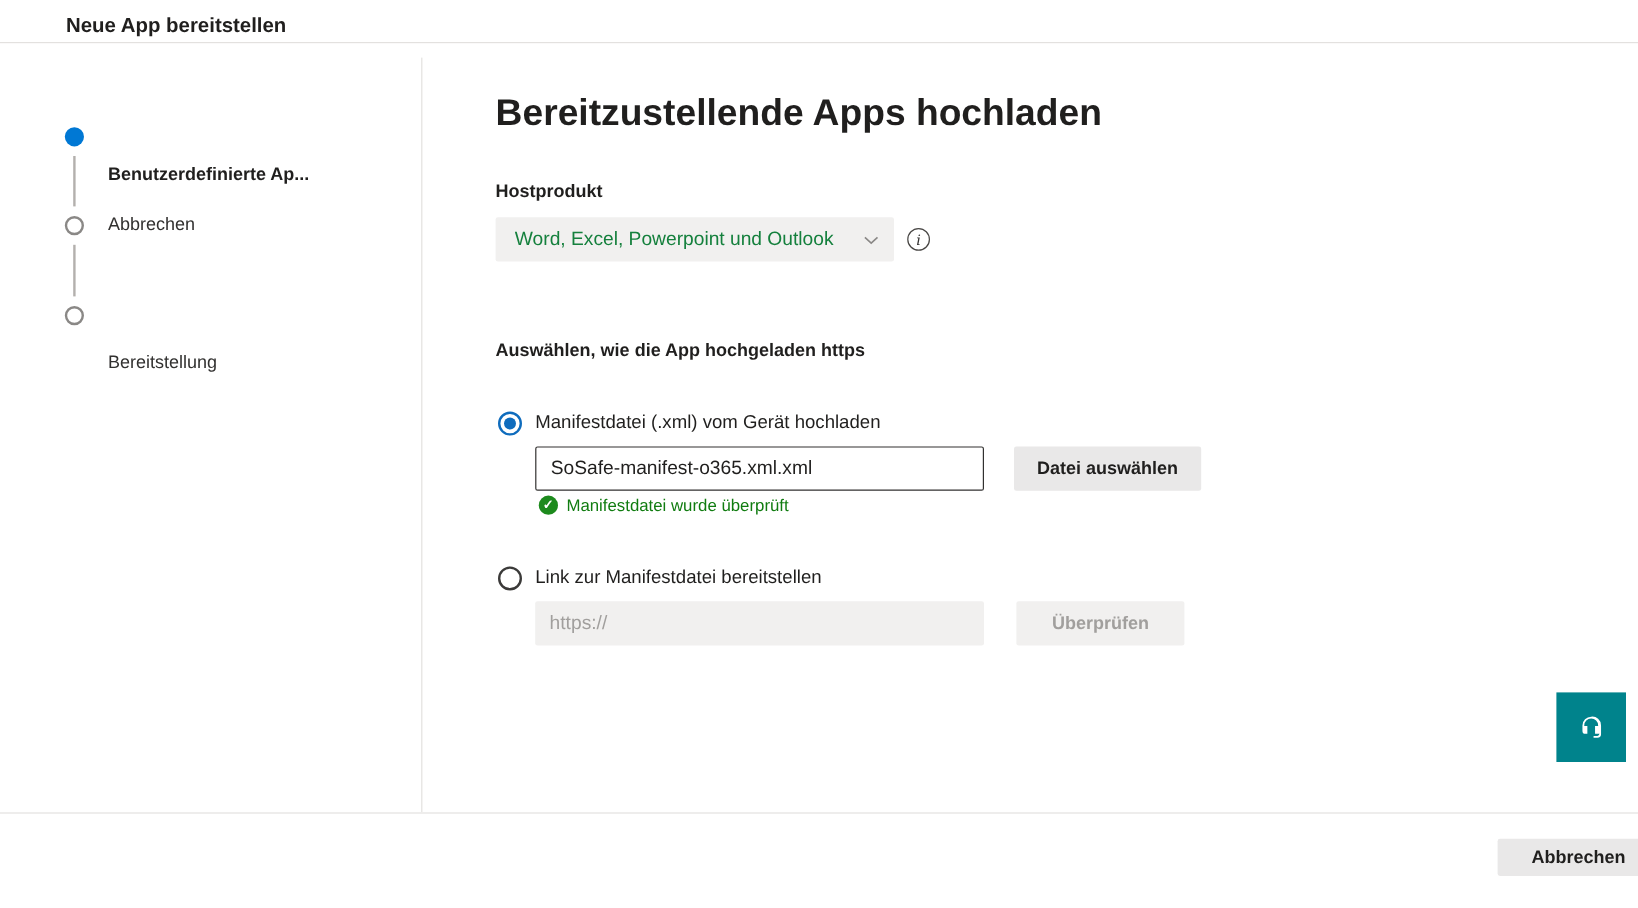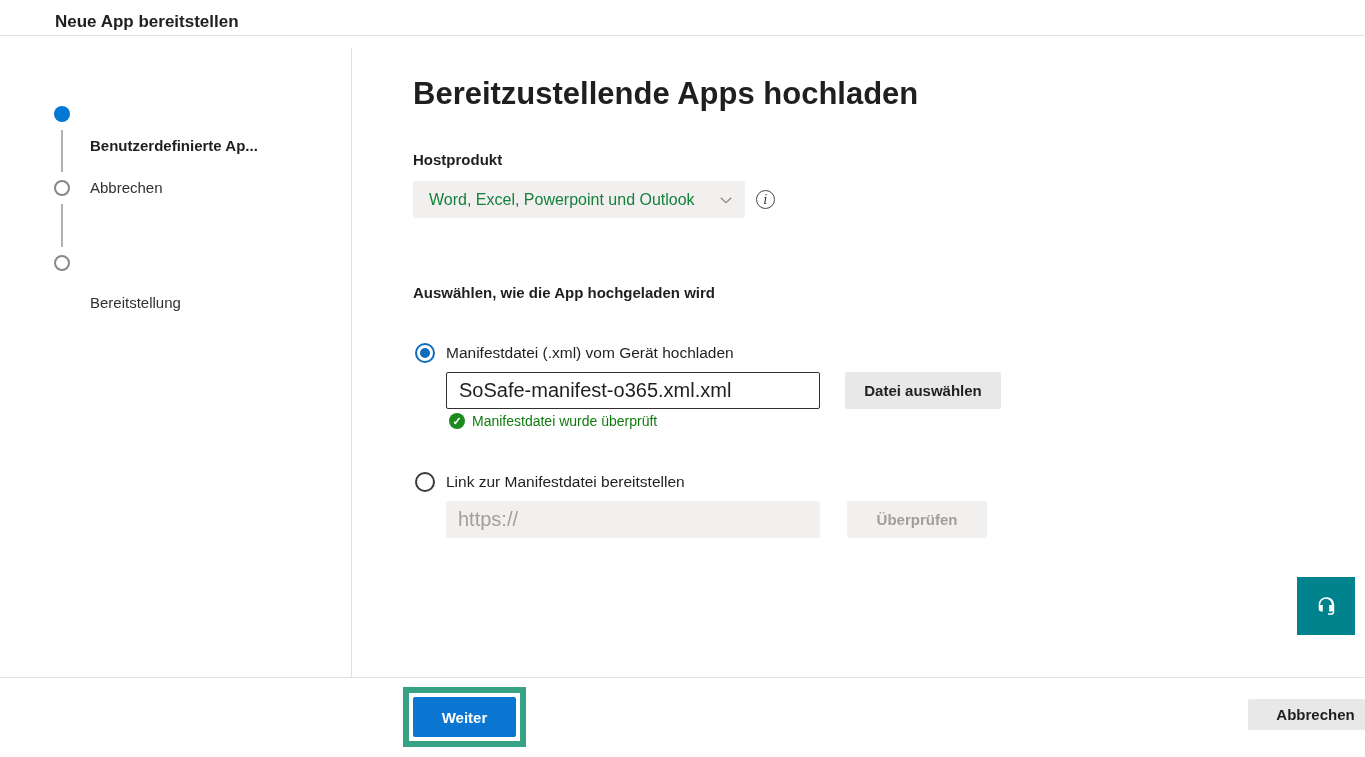--- a/index.html
+++ b/index.html
@@ -33,21 +33,21 @@
                  display:flex; align-items:center; justify-content:center; font-family:"DejaVu Serif", serif;
                  font-size:12px; font-style:italic; color:#323130; cursor:pointer; }
 
   .radio { position:absolute; left:415px; width:20px; height:20px; border-radius:50%; background:#fff; }
   .radio.selected { border:2px solid #0f6cbd; }
   .radio.selected::after { content:""; position:absolute; left:3px; top:3px; width:10px; height:10px; border-radius:50%; background:#0f6cbd; }
   .radio.unselected { border:2px solid #3b3a39; }
   .radio-label { position:absolute; left:446px; font-size:15.5px; color:#201f1e; white-space:nowrap; }
 
   .text-input { position:absolute; left:446px; width:374px; height:37px; border:1px solid #323130; border-radius:2px;
-                background:#fff; font-family:"Liberation Sans", sans-serif; font-size:20px; color:#201f1e; padding:16px 12px; }
+                background:#fff; font-family:"Liberation Sans", sans-serif; font-size:16px; color:#201f1e; padding:16px 12px; }
   .text-input.disabled { background:#f1f0ef; border:none; color:#a19f9d; }
   .text-input.disabled::placeholder { color:#a19f9d; }
 
   .btn { border:none; border-radius:2px; font-family:"Liberation Sans", sans-serif; font-size:15px; font-weight:700; cursor:pointer; }
   .btn-gray { background:#e9e8e8; color:#201f1e; }
   .btn-disabled { background:#f1f0ef; color:#a19f9d; cursor:default; }
   .file-btn { position:absolute; left:845px; top:372px; width:156px; height:37px; }
   .verify-btn { position:absolute; left:847px; top:501px; width:140px; height:37px; }
 
   .validation { position:absolute; left:449px; top:413px; display:flex; align-items:center; gap:7px; }
@@ -96,21 +96,21 @@
       <span class="dd-text">Word, Excel, Powerpoint und Outlook</span>
       <span class="chev">
         <svg width="14" height="14" viewBox="0 0 16 16">
             <path d="M2 5.5 8 11l6-5.5" fill="none" stroke="#8a8886" stroke-width="1.5"></path>
           </svg>
       </span>
     </div>
 
     <span class="info-circle">i</span>
 
-    <span class="field-label" style="top:284px;">Auswählen, wie die App hochgeladen wird</span>
+    <span class="field-label" style="top:284px;">Auswählen, wie die App hochgeladen https</span>
 
     <span class="radio selected" style="top:343px;"></span>
     <span class="radio-label" style="top:344px;">Manifestdatei (.xml) vom Gerät hochladen</span>
 
     <input class="text-input" style="top: 372px;" type="text" value="SoSafe-manifest-o365.xml.xml">
 
     <button class="btn btn-gray file-btn">Datei auswählen</button>
 
     <div class="validation">
       <span class="check-circle">✓</span>
@@ -127,19 +127,16 @@
 
   <button class="support-btn">
     <span style="display:flex;">
       <svg width="24" height="24" viewBox="0 0 24 24" fill="#ffffff">
         <path d="M12 3.2a7.3 7.3 0 0 0-7.3 7.3v4.6A2.4 2.4 0 0 0 7.1 17.5h1.7v-6.6H6.2v-.4a5.8 5.8 0 0 1 11.6 0v.4h-2.6v6.6h2.6c.3 0 .6-.05.9-.15v.35c0 .9-.73 1.6-1.63 1.6h-3.1v1.5h3.1a3.1 3.1 0 0 0 3.13-3.1v-7.2A7.3 7.3 0 0 0 12 3.2z"></path>
       </svg>
     </span>
   </button>
 
   <div class="footer">
-    <div class="annotation-box">
-      <button class="btn next-btn">Weiter</button>
-    </div>
     <button class="btn btn-gray cancel-btn">Abbrechen</button>
   </div>
 
 </div>
 
 </body></html>

